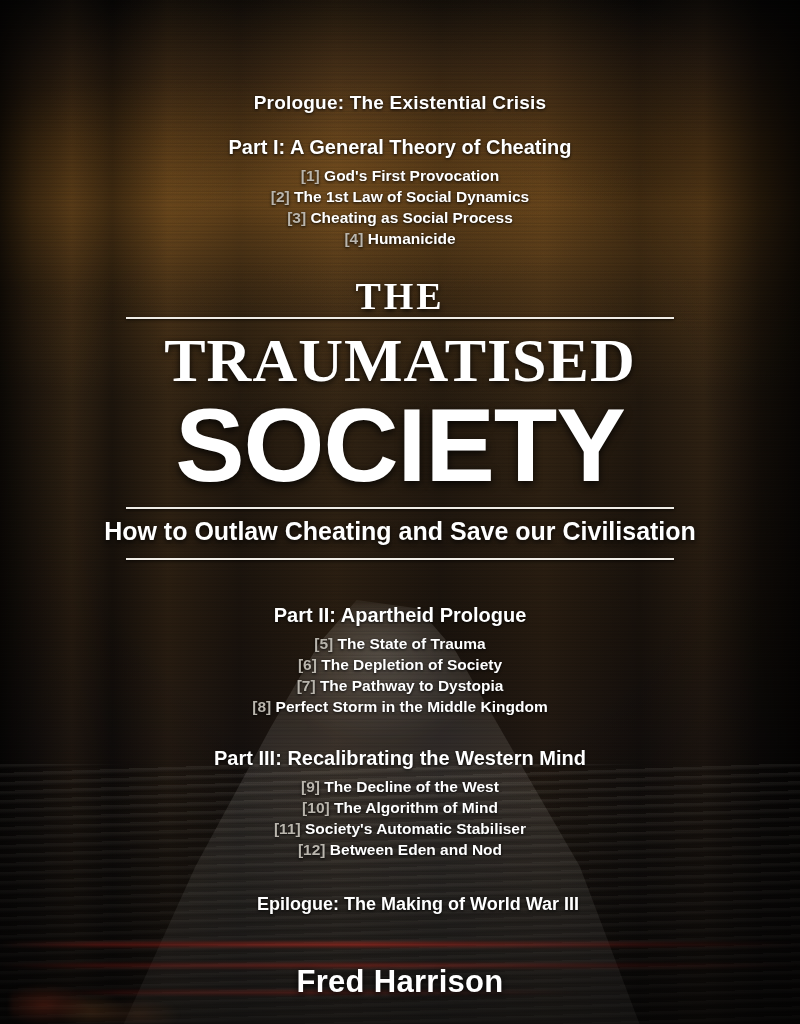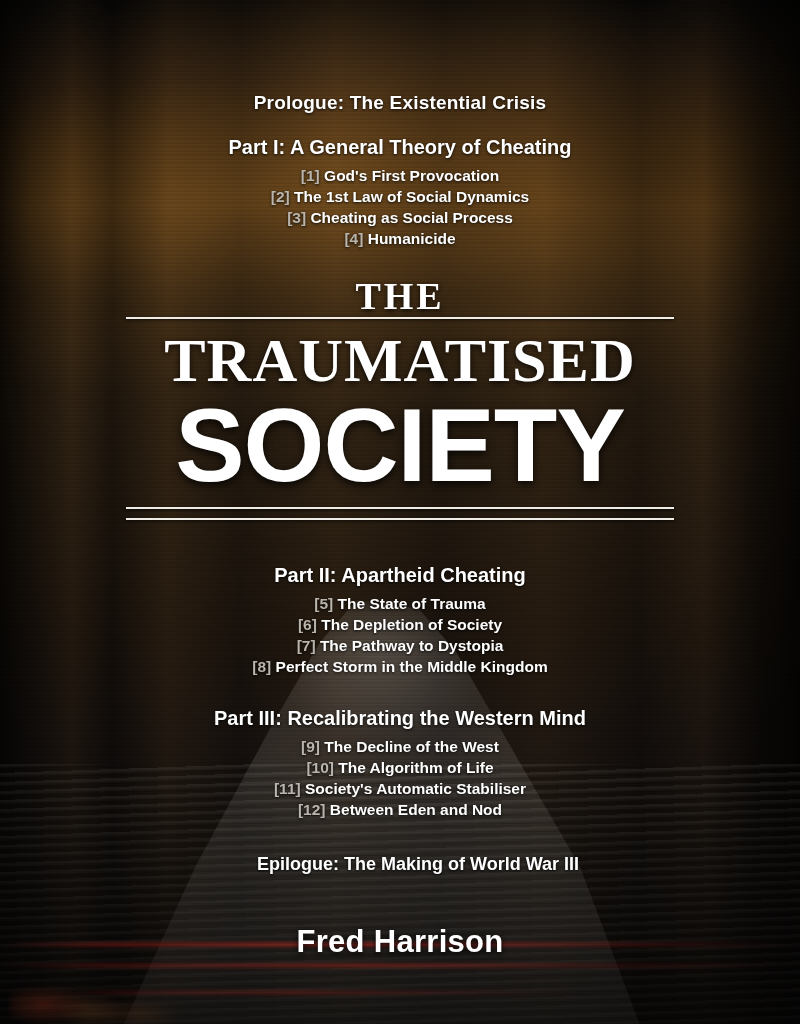--- a/index.html
+++ b/index.html
@@ -287,27 +287,28 @@
         <span>Humanicide</span>
       </div>
     </div>
 
     <div class="title-block">
       <div class="title-the">THE</div>
       <div class="rule rule-top"></div>
       <div class="title-main">TRAUMATISED</div>
       <div class="title-society">SOCIETY</div>
       <div class="rule rule-mid"></div>
+      <div class="subtitle">How to Outlaw Cheating and Save our Civilisation</div>
       <div class="rule rule-bottom"></div>
     </div>
 
     <div class="sp-4"></div>
 
     <div class="toc-block">
-      <div class="part-title">Part II: Apartheid Cheating</div>
+      <div class="part-title">Part II: Apartheid Prologue</div>
       <div class="sp-6"></div>
       <div class="chapter">
         <span class="num">[5]</span>
         <span>The State of Trauma</span>
       </div>
       <div class="chapter">
         <span class="num">[6]</span>
         <span>The Depletion of Society</span>
       </div>
       <div class="chapter">
@@ -324,21 +325,21 @@
 
     <div class="toc-block">
       <div class="part-title">Part III: Recalibrating the Western Mind</div>
       <div class="sp-8"></div>
       <div class="chapter">
         <span class="num">[9]</span>
         <span>The Decline of the West</span>
       </div>
       <div class="chapter">
         <span class="num">[10]</span>
-        <span>The Algorithm of Life</span>
+        <span>The Algorithm of Mind</span>
       </div>
       <div class="chapter">
         <span class="num">[11]</span>
         <span>Society's Automatic Stabiliser</span>
       </div>
       <div class="chapter">
         <span class="num">[12]</span>
         <span>Between Eden and Nod</span>
       </div>
     </div>

